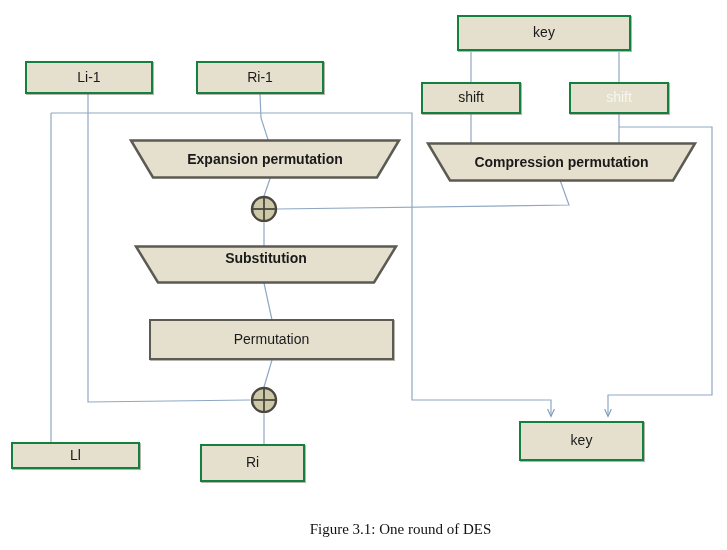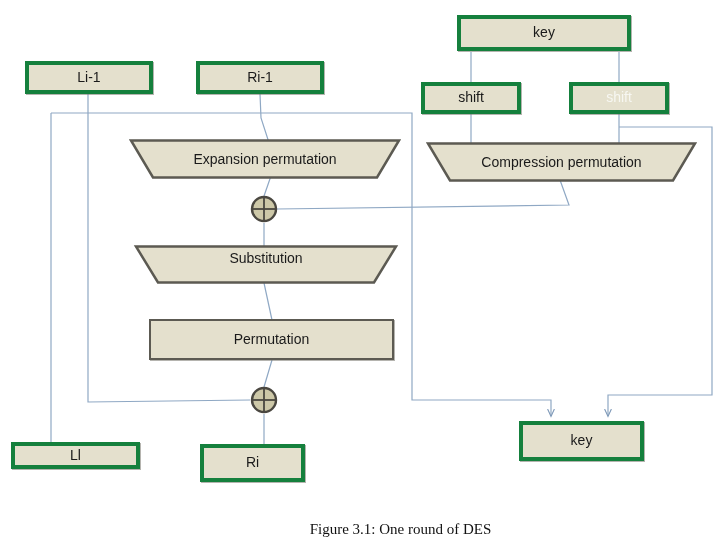--- a/index.html
+++ b/index.html
@@ -31,21 +31,21 @@
     display: flex;
     align-items: center;
     justify-content: center;
     text-align: center;
     line-height: 1.1;
     white-space: nowrap;
   }
   
   .rect-box {
     background: #e4e0cd;
-    border: 4px solid #15803d;
+    border: 2px solid #15803d;
     color: #1a1a1a;
     font-size: 14px;
     box-shadow: 1px 1px 0 rgba(120,118,110,0.55);
   }
   .rect-box.thick {
     border: 2px solid #5c5a52;
     align-items: center;
   }
   .rect-box.white-label {
     color: #f7f7f2;
@@ -65,20 +65,21 @@
     left: 0;
     top: 0;
     width: 100%;
     height: 100%;
     display: flex;
     align-items: center;
     justify-content: center;
     font-size: 14px;
     color: #1a1a1a;
     white-space: nowrap;
+    font-weight: bold;
   }
   
   .xor {
     position: absolute;
     width: 28px;
     height: 28px;
   }
   .caption {
     position: absolute;
     width: 100%;

